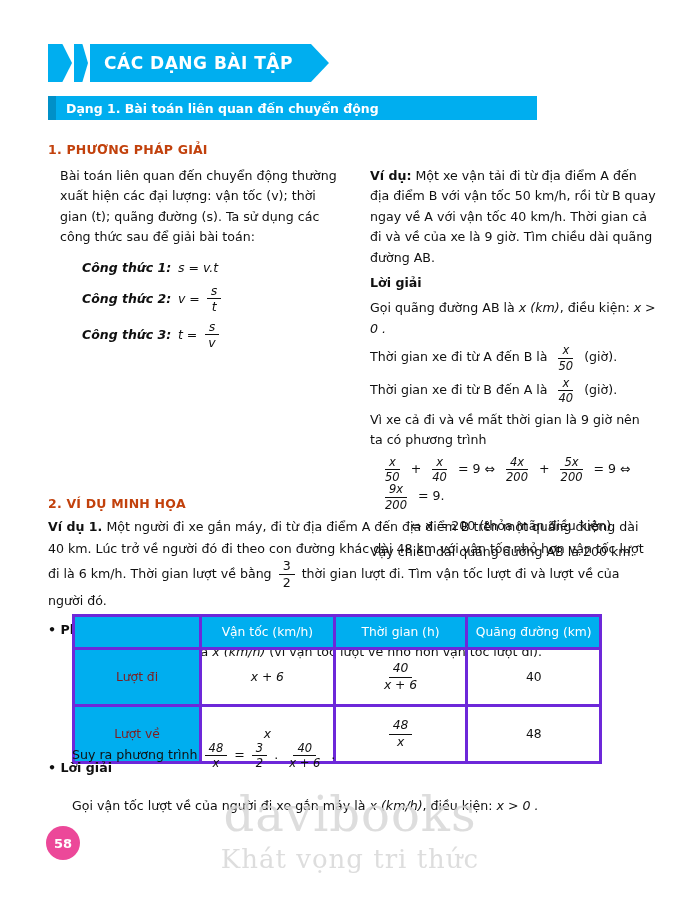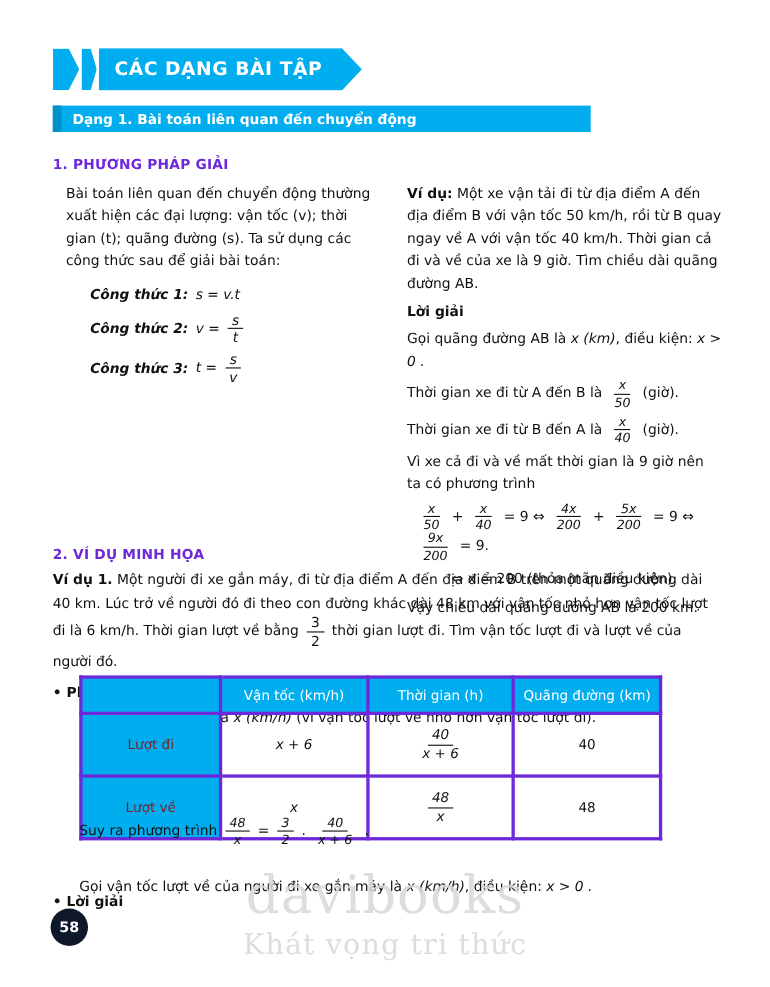--- a/index.html
+++ b/index.html
@@ -33,21 +33,21 @@
   
   .dang-bar{
     position:absolute; left:48px; top:96px; width:489px; height:24px;
     background:#00aeef; display:flex; align-items:center;
   }
   .dang-bar .tab{width:8px; height:24px; background:#0090c8;}
   .dang-bar .txt{color:#fff; font-weight:bold; font-size:12.5px; padding-left:10px;}
 
   
   .sec-head{
-    position:absolute; color:#6d28d9; font-weight:bold; font-size:12.5px; letter-spacing:.2px;
+    position:absolute; color:#c2410c; font-weight:bold; font-size:12.5px; letter-spacing:.2px;
   }
   #h-pp{left:48px; top:142px;}
   #h-vd{left:48px; top:496px;}
 
   
   .col-left{position:absolute; left:60px; top:166px; width:280px; font-size:12.6px; line-height:1.62;}
   .col-right{position:absolute; left:370px; top:166px; width:286px; font-size:12.6px; line-height:1.62;}
   .col-right p{margin:0 0 5px 0;}
   .col-left p{margin:0;}
 
@@ -73,27 +73,27 @@
   .tbl{position:absolute; left:72px; top:614px; width:530px; border-collapse:collapse;
        font-size:12.3px;}
   .tbl td,.tbl th{border:3px solid #6d28d9; text-align:center; vertical-align:middle;}
   .tbl thead th{background:#00aeef; color:#fff; height:28px; font-weight:normal; font-size:12.3px;}
   .tbl thead th.blank{background:#00aeef;}
   .tbl tbody td{height:52px;}
   .tbl tbody td.rowhead{background:#00aeef; color:#7f1d1d; width:128px;}
   .c2{width:134px;} .c3{width:134px;} .c4{width:134px;}
 
   .after-tbl{position:absolute; left:72px; top:742px; width:560px; font-size:12.6px;}
-  .bullet2{position:absolute; left:48px; top:812px; font-weight:bold; font-size:12.6px;}
+  .bullet2{position:absolute; left:48px; top:760px; font-weight:bold; font-size:12.6px;}
   .line-last{position:absolute; left:72px; top:798px; font-size:12.6px;}
 
   
   .pagenum{
     position:absolute; left:46px; top:826px; width:34px; height:34px; border-radius:50%;
-    background:#0f172a; color:#fff; display:flex; align-items:center; justify-content:center;
+    background:#ec4899; color:#fff; display:flex; align-items:center; justify-content:center;
     font-weight:bold; font-size:13px;
   }
 
   
   .wm{
     position:absolute; left:0; top:790px; width:700px; text-align:center;
     color:#d8d8d8; pointer-events:none; user-select:none;
   }
   .wm .w1{font-family:"DejaVu Serif", serif; font-size:48px; letter-spacing:1px; line-height:1; opacity:.85;}
   .wm .w2{font-family:"DejaVu Serif", serif; font-size:26px; letter-spacing:1px; margin-top:6px; opacity:.85;}

